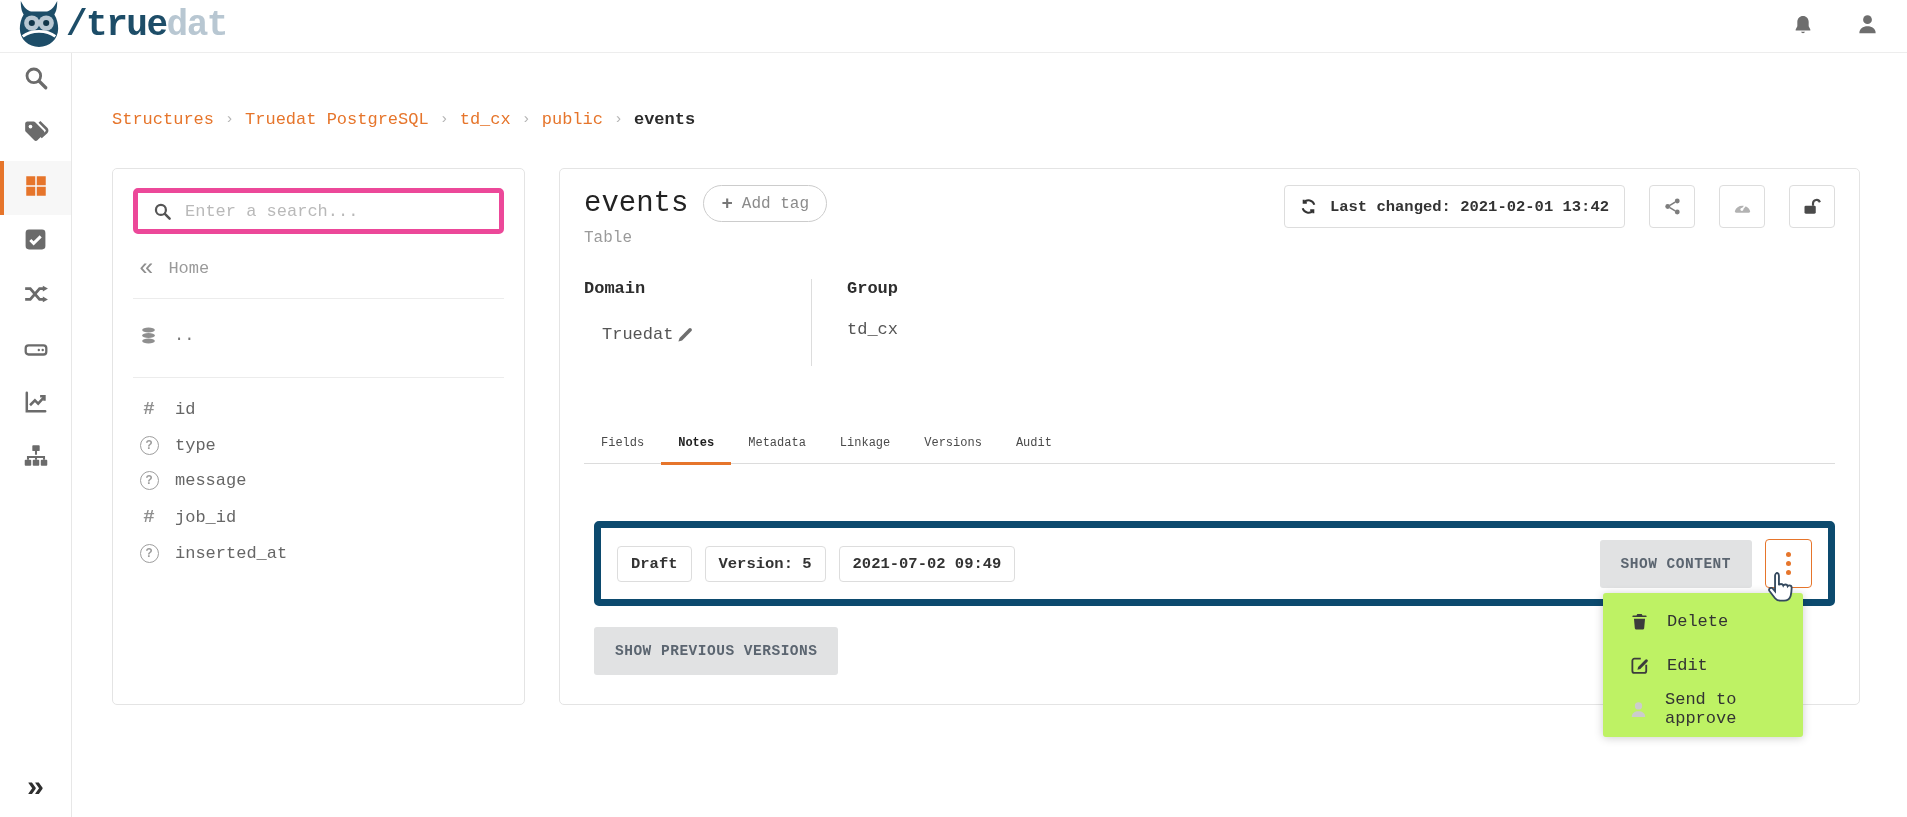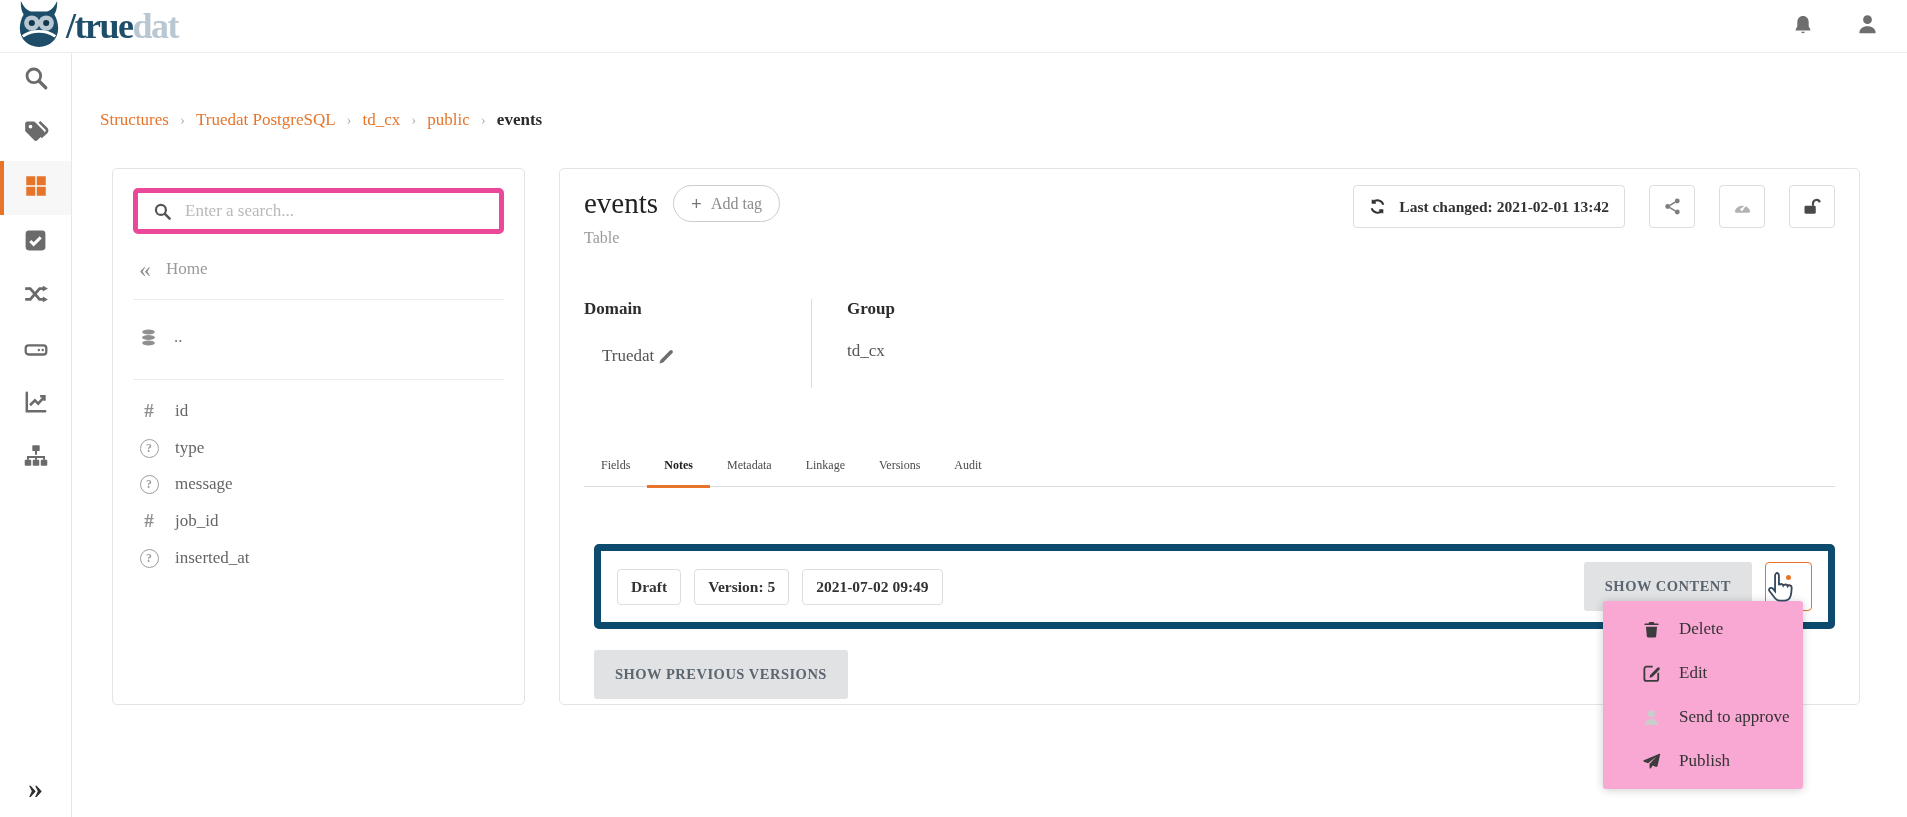--- a/index.html
+++ b/index.html
@@ -1,18 +1,18 @@
 <!DOCTYPE html>
 <html><head>
 <meta charset="utf-8">
 <style>
   * { margin:0; padding:0; box-sizing:border-box; }
   html,body { background:#fff; }
   .app{ position:relative; width:1907px; height:817px; background:#fff;
-        font-family:Liberation Serif, serif; color:#333; overflow:hidden;border-radius:14px; }
+        font-family:Liberation Mono, monospace; color:#333; overflow:hidden;border-radius:14px; }
 
   
   .topbar{ position:absolute; top:0; left:0; right:0; height:53px;
            border-bottom:1px solid #ededed; display:flex; align-items:center;
            justify-content:space-between; padding:0 20px 0 16px; }
   .logo{ display:flex; align-items:center; gap:4px; cursor:pointer; }
   .brandtext{ font-size:36px; font-weight:700; letter-spacing:-1.5px; line-height:1; }
   .brand-dark{ color:#1d4d68; }
   .brand-light{ color:#b8c7d2; }
   .top-actions{ display:flex; align-items:center; gap:42px; padding-right:8px; }
@@ -23,21 +23,21 @@
             border-right:1px solid #e7e7e7; background:#fff; }
   .side-item{ height:54px; display:flex; align-items:center; justify-content:center;
               color:#6b6b6b; cursor:pointer; position:relative; }
   .side-item.active{ background:#f7f7f7; color:#E6752B; }
   .side-item.active::before{ content:""; position:absolute; left:0; top:0; bottom:0;
               width:4px; background:#E6752B; }
   .side-collapse{ position:absolute; bottom:14px; left:0; width:71px; text-align:center;
               font-size:30px; font-weight:700; color:#2f2f2f; cursor:pointer; line-height:1; }
 
   
-  .breadcrumb{ position:absolute; top:110px; left:100px; display:flex; align-items:center;
+  .breadcrumb{ position:absolute; top:110px; left:112px; display:flex; align-items:center;
                gap:11px; font-size:17px; }
   .crumb-link{ color:#E6752B; cursor:pointer; }
   .crumb-sep{ color:#b5b5b5; font-size:15px; }
   .crumb-current{ color:#2b2b2b; font-weight:700; }
 
   
   .panel{ position:absolute; background:#fff; border:1px solid #e4e4e4; border-radius:5px; }
   .left-panel{ left:112px; top:168px; width:413px; height:537px; }
   .main-panel{ left:559px; top:168px; width:1301px; height:537px; padding:16px 24px; }
 
@@ -73,21 +73,21 @@
   .plus-glyph{ font-size:19px; font-weight:700; color:#777; }
   .header-controls{ display:flex; gap:24px; align-items:center; }
   .last-changed{ height:43px; border:1px solid #ddd; border-radius:4px; display:flex;
             align-items:center; gap:13px; padding:0 15px; font-weight:700;
             font-size:15.5px; color:#333; }
   .square-btn{ width:46px; height:43px; border:1px solid #ddd; border-radius:4px;
             background:#fff; display:flex; align-items:center; justify-content:center;
             cursor:pointer; }
   .subtitle{ color:#9a9a9a; font-size:16px; margin-top:7px; }
 
-  .meta-grid{ display:flex; margin-top:52px; }
+  .meta-grid{ display:flex; margin-top:32px; }
   .meta-col-domain{ width:228px; border-right:1px solid #ddd; padding-bottom:22px; }
   .meta-col-group{ padding-left:35px; }
   .meta-label{ font-size:17px; font-weight:700; color:#2d2d2d; }
   .meta-value{ margin-top:27px; font-size:17px; color:#555; display:flex;
                align-items:center; gap:4px; }
   .meta-col-domain .meta-value{ padding-left:18px; }
   .edit-pencil{ color:#6e6e6e; cursor:pointer; display:flex; }
 
   .tabs{ display:flex; margin-top:60px; border-bottom:1px solid #dcdcdc; }
   .tab{ padding:10px 17px 12px; font-size:12px; color:#4a4a4a; cursor:pointer;
@@ -104,23 +104,23 @@
   .btn-gray{ background:#e1e2e3; border:none; border-radius:3px; color:#5b6570;
              font-weight:700; font-size:14.5px; letter-spacing:.5px; padding:16px 21px;
              cursor:pointer; font-family:inherit; }
   .kebab-btn{ width:47px; height:49px; background:#fff; border:1px solid #E6752B;
               border-radius:4px; display:flex; flex-direction:column; align-items:center;
               justify-content:center; gap:4px; cursor:pointer; }
   .kdot{ width:5px; height:5px; border-radius:50%; background:#E6752B; }
   .prev-btn{ margin:21px 0 0 10px; }
 
   
-  .menu{ position:absolute; left:1603px; top:593px; width:200px; background:#f9a8d4;
-         border-radius:3px; box-shadow:0 1px 10px rgba(0,0,0,.2); padding:6px 12px;
-         z-index:10;margin-top:8px; }
+  .menu{ position:absolute; left:1603px; top:593px; width:200px; background:#bef264;
+         border-radius:3px; box-shadow:0 1px 10px rgba(0,0,0,.2); padding:6px 0;
+         z-index:10; }
   .menu-item{ display:flex; align-items:center; gap:17px; height:44px; padding-left:26px;
               font-size:17px; color:#333; cursor:pointer; }
   .m-ic{ width:21px; display:flex; justify-content:center; color:#3c3c3c; }
   .m-ic.light{ color:#cccccc; }
 
   .cursor{ position:absolute; left:1766px; top:571px; z-index:20; pointer-events:none; }
 </style>
 </head>
 <body>
 
@@ -438,27 +438,19 @@
     </div>
     <div class="menu-item">
       <span class="m-ic light">
         <svg width="19" height="19" viewBox="0 0 24 24" fill="currentColor">
           <circle cx="12" cy="7.5" r="4.6"></circle>
           <path d="M3.5 21.5 c0-4.8 3.8-7.3 8.5-7.3 s8.5 2.5 8.5 7.3 z"></path>
         </svg>
       </span>
       <span>Send to approve</span>
     </div>
-    <div class="menu-item">
-      <span class="m-ic">
-        <svg width="19" height="19" viewBox="0 0 24 24" fill="currentColor">
-          <path d="M22 2.2 L2.3 10.4 c-.8.4-.7 1.5.1 1.8 l5.2 1.9 L18 6 l-8.6 9.2 .2 4.9 c0 .9 1.1 1.2 1.6.5 l2.4-3.4 4.3 1.6 c.7.3 1.5-.2 1.7-1 L22.9 3.2 c.2-.8-.3-1.3-.9-1 Z"></path>
-        </svg>
-      </span>
-      <span>Publish</span>
-    </div>
   </div>
 
   <svg class="cursor" width="30" height="34" viewBox="0 0 24 28">
     <path d="M8.2 1.6 c1.3 0 2.1 1 2.1 2.3 v7.8 c.3-.6 1-1 1.7-1 .9 0 1.6.5 1.9 1.3 .3-.5 1-.9 1.7-.9 .9 0 1.7.6 1.9 1.4 .3-.4.8-.7 1.4-.7 1.1 0 1.9.8 1.9 2 0 0-.2 4.6-.9 6.8 -.7 2.2-2.4 3.8-5.4 3.8 h-3.2 c-1.7 0-3.2-.7-4.2-2 l-4.6-5.9 c-.9-1.2.2-2.9 1.7-2.6 .5.1 1 .4 1.3.8 l1.6 2 V3.9 c0-1.3.9-2.3 2.1-2.3 z" fill="#fff" stroke="#34495e" stroke-width="1.5"></path>
   </svg>
 
 </div>
 
 </body></html>

